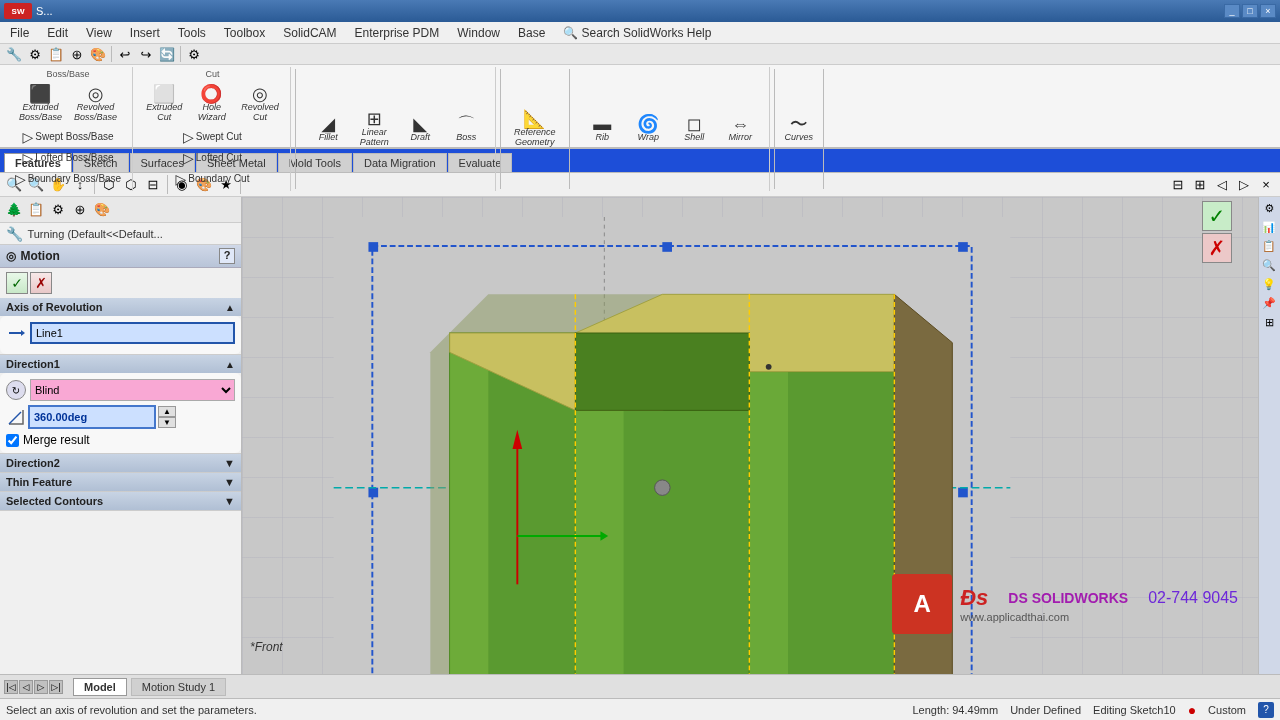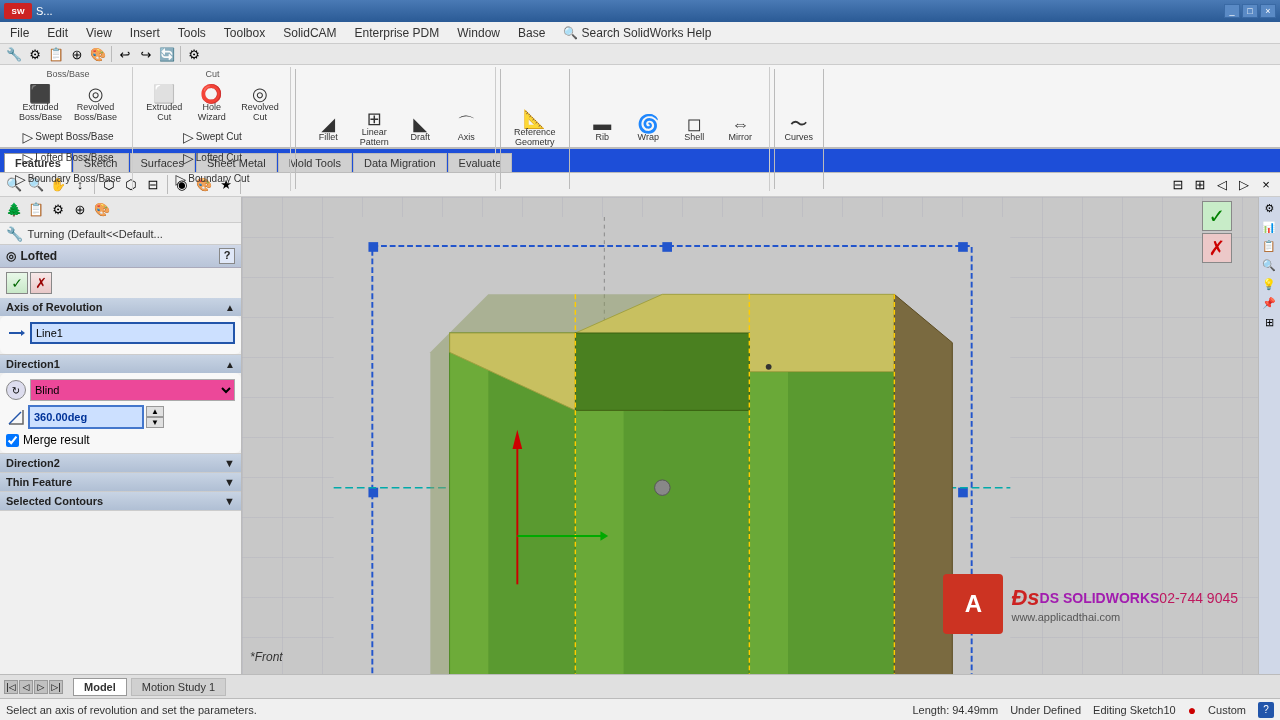--- a/index.html
+++ b/index.html
@@ -17,21 +17,21 @@
 
     
     #toolbar-area { height: 105px; background: #f5f5f5; border-bottom: 2px solid #bbb; display: flex; flex-direction: column; }
     #toolbar-row1 { height: 26px; background: #e8e8e8; border-bottom: 1px solid #ccc; display: flex; align-items: center; padding: 0 4px; gap: 1px; }
     #toolbar-main { flex: 1; display: flex; align-items: stretch; padding: 2px 4px; gap: 2px; position: relative; }
 
     .toolbar-group { display: flex; flex-direction: column; align-items: center; justify-content: center; border-right: 1px solid #ccc; padding: 2px 6px; gap: 1px; min-width: 50px; }
     .toolbar-group-row { display: flex; align-items: center; gap: 2px; }
     .tb-btn { display: flex; flex-direction: column; align-items: center; justify-content: center; padding: 2px 4px; cursor: pointer; border: 1px solid transparent; font-size: 10px; color: #333; min-width: 45px; }
     .tb-btn .icon { font-size: 18px; line-height: 1; }
-    .tb-btn .label { font-size: 9px; text-align: center; line-height: 1.1; }
+    .tb-btn .label { font-size: 9px; text-align: center; line-height: 1.1; font-style: italic; }
     .tb-btn-small { display: flex; align-items: center; gap: 2px; padding: 1px 4px; cursor: pointer; font-size: 10px; color: #333; border: 1px solid transparent; }
     .tb-small-icon { font-size: 14px; }
 
     .separator { width: 1px; background: #bbb; margin: 2px; align-self: stretch; }
 
     
     #tabs { height: 24px; background: #1d4ed8; border-bottom: 1px solid #bbb; display: flex; align-items: flex-end; padding: 0 4px; gap: 1px; }
     .tab { padding: 3px 10px; font-size: 11px; cursor: pointer; background: #d0d0d0; border: 1px solid #bbb; border-bottom: none; color: #333; }
     .tab.active { background: #fff; border-color: #999; font-weight: bold; }
 
@@ -63,24 +63,24 @@
     .section-header .arrow { font-size: 10px; }
     .section-content { padding: 6px; background: #f8f8f8; border-radius: 6px; }
     
     .field-row { display: flex; align-items: center; gap: 4px; margin-bottom: 4px; }
     .field-icon { width: 20px; height: 20px; display: flex; align-items: center; justify-content: center; font-size: 14px; }
     .field-input { flex: 1; height: 22px; border: 2px solid #4477cc; background: #ddeeff; padding: 2px 4px; font-size: 11px; }
     .field-input.highlighted { background: #cce0ff; border-color: #2255aa; }
 
     .direction-row { display: flex; align-items: center; gap: 4px; margin-bottom: 4px; }
     .dir-icon { width: 20px; height: 20px; background: #dde; border: 1px solid #888; border-radius: 50%; display: flex; align-items: center; justify-content: center; font-size: 10px; cursor: pointer; }
-    select.dir-select { flex: 1; height: 22px; font-size: 11px; border: 1px solid #aaa; background: #ec4899; }
+    select.dir-select { flex: 1; height: 22px; font-size: 11px; border: 1px solid #aaa; background: #f9a8d4; }
 
     .angle-row { display: flex; align-items: center; gap: 2px; }
-    .angle-input { width: 116px; height: 22px; border: 2px solid #4477cc; background: #cce0ff; padding: 10px 4px; font-size: 11px; font-weight: bold; color: #003399; }
+    .angle-input { width: 128px; height: 22px; border: 2px solid #4477cc; background: #cce0ff; padding: 10px 4px; font-size: 11px; font-weight: bold; color: #003399; }
     .angle-spinners { display: flex; flex-direction: column; }
     .spin-btn { width: 18px; height: 11px; background: #e0e0e0; border: 1px solid #999; display: flex; align-items: center; justify-content: center; font-size: 8px; cursor: pointer; }
 
     .checkbox-row { display: flex; align-items: center; gap: 4px; margin-top: 4px; }
     .checkbox-row input { margin: 0; }
 
     .collapsed-section { border-bottom: 1px solid #ccc; }
     .collapsed-header { background: linear-gradient(to bottom, #c8d4e4, #b0bfd4); padding: 3px 6px; font-size: 11px; font-weight: bold; color: #222; display: flex; align-items: center; justify-content: space-between; cursor: pointer; }
 
     
@@ -98,21 +98,21 @@
     #statusbar-left { flex: 1; }
     #statusbar-right { display: flex; align-items: center; gap: 12px; }
 
     
     #bottom-tabs { height: 24px; background: #e0e0e0; border-top: 1px solid #bbb; display: flex; align-items: center; padding: 0 4px; gap: 4px; }
     .bottom-tab { padding: 2px 10px; font-size: 11px; cursor: pointer; background: #d0d0d0; border: 1px solid #bbb; color: #333; }
     .bottom-tab.active { background: #fff; border-color: #999; font-weight: bold; }
     .bottom-nav { display: flex; gap: 1px; margin-right: 6px; }
     .bnav-btn { width: 14px; height: 14px; background: #c0c0c0; border: 1px solid #999; display: flex; align-items: center; justify-content: center; font-size: 9px; cursor: pointer; }
     
-    #view-label { position: absolute; bottom: 10px; left: 8px; color: #333; font-size: 12px; font-style: italic; }
+    #view-label { position: absolute; bottom: 20px; left: 8px; color: #333; font-size: 12px; font-style: italic; }
     
     #watermark { position: absolute; bottom: 40px; right: 20px; display: flex; align-items: center; gap: 8px; }
     
     .grid-bg { position: absolute; top: 0; left: 0; width: 100%; height: 100%; background-image: 
       linear-gradient(rgba(180,180,190,0.5) 1px, transparent 1px),
       linear-gradient(90deg, rgba(180,180,190,0.5) 1px, transparent 1px);
       background-size: 40px 40px; }
 
     
     .sw-logo { width: 28px; height: 16px; background: #cc2222; color: white; font-size: 8px; font-weight: bold; display: flex; align-items: center; justify-content: center; border-radius: 2px; }
@@ -233,21 +233,21 @@
       <div class="tb-btn">
         <span class="icon">⊞</span>
         <span class="label">Linear<br>Pattern</span>
       </div>
       <div class="tb-btn">
         <span class="icon">◣</span>
         <span class="label">Draft</span>
       </div>
       <div class="tb-btn">
         <span class="icon">⌒</span>
-        <span class="label">Axis</span>
+        <span class="label">Boss</span>
       </div>
     </div>
 
     <div class="separator"></div>
 
     <div class="tb-btn" style="min-width:60px;">
       <span class="icon">📐</span>
       <span class="label">Reference<br>Geometry</span>
     </div>
 
@@ -331,21 +331,21 @@
     <div id="tree-bar">
       <span class="tree-icon">🔧</span>
       <span>Turning  (Default&lt;&lt;Default...</span>
     </div>
 
     <div id="revolve-panel">
 
       <div class="panel-header">
         <div class="panel-title-row">
           <span>◎</span>
-          <span>Lofted</span>
+          <span>Motion</span>
         </div>
         <div style="border:1px solid #888;width:16px;height:16px;text-align:center;cursor:pointer;font-size:11px;background:#e0e8f8;">?</div>
       </div>
 
       <div class="panel-ok-cancel">
         <div class="panel-btn ok">✓</div>
         <div class="panel-btn cancel">✗</div>
       </div>
 
       <div class="section">
@@ -491,24 +491,24 @@
 
     <div id="view-label">
       <span>*Front</span>
     </div>
 
     <div id="watermark">
       <div style="width:60px;height:60px;background:#cc3322;border-radius:4px;display:flex;align-items:center;justify-content:center;">
         <span style="color:white;font-size:24px;font-weight:bold;">A</span>
       </div>
       <div style="display:flex;flex-direction:column;">
-        <div style="display:flex;align-items:center;gap:0;">
+        <div style="display:flex;align-items:center;gap:20px;">
           <span style="color:#cc2222;font-size:22px;font-weight:bold;font-style:italic;">Ðs</span>
           <span style="color:#a21caf;font-size:14px;font-weight:bold;">DS SOLIDWORKS</span>
-          <span style="color:#be185d;font-size:14px;">02-744 9045</span>
+          <span style="color:#6d28d9;font-size:16px;">02-744 9045</span>
         </div>
         <div style="color:#555;font-size:11px;">www.applicadthai.com</div>
       </div>
     </div>
   </div>
 
   <div id="right-panel">
     <div class="rp-btn">⚙</div>
     <div class="rp-btn">📊</div>
     <div class="rp-btn">📋</div>

